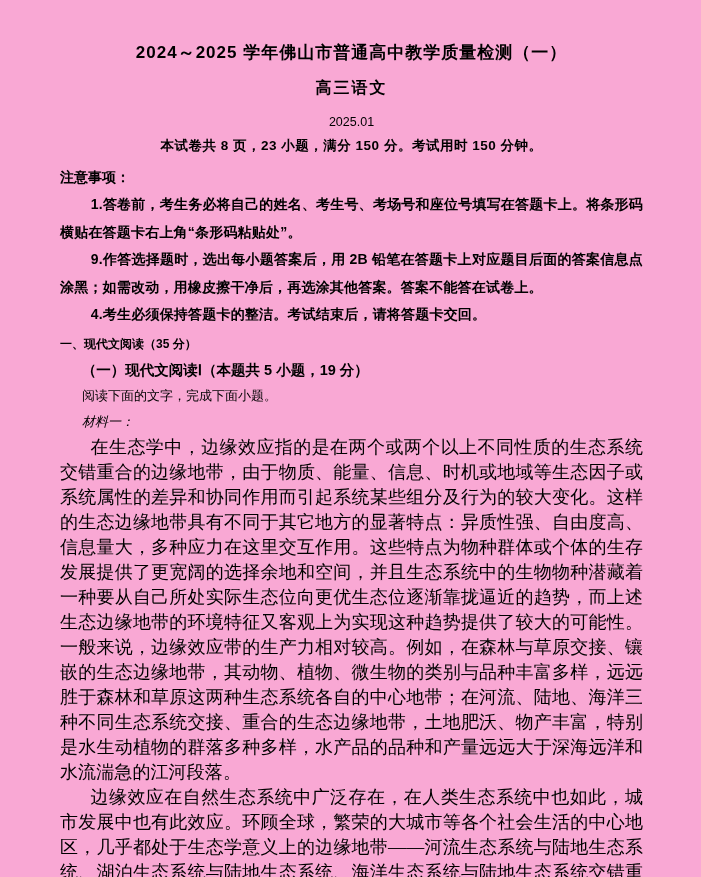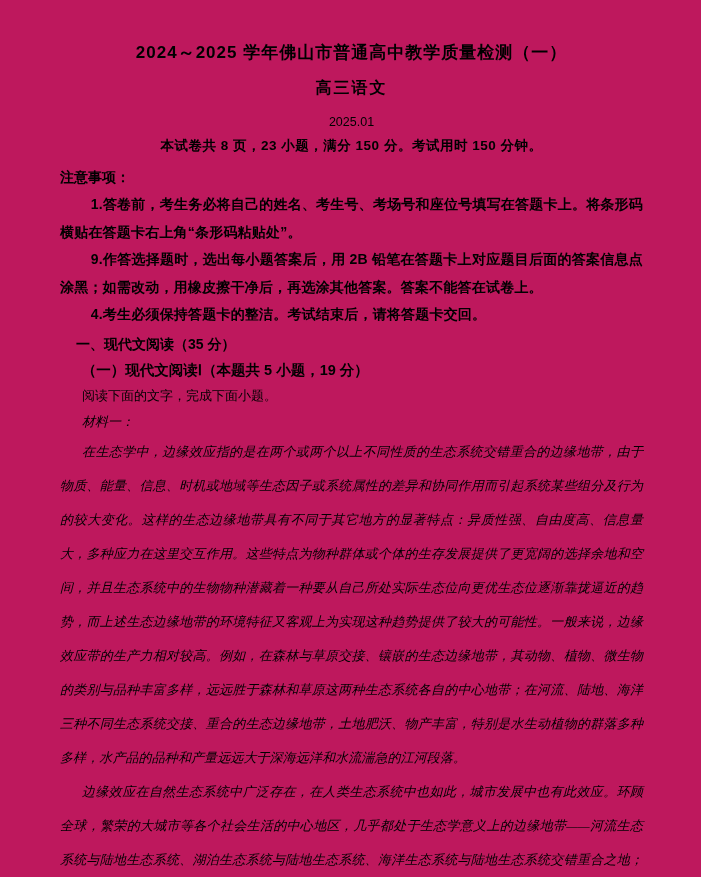--- a/index.html
+++ b/index.html
@@ -12,21 +12,21 @@
     height: 877px;
     overflow: hidden;
     color: #000000;
     font-family: "Liberation Sans", sans-serif;
   }
   .page {
     box-sizing: border-box;
     width: 701px;
     height: 877px;
     padding: 40px 58px 0 60px;
-    background: #be185d;
+    background: #f9a8d4;
   }
   .title {
     margin: 0 0 12px 0;
     text-align: center;
     font-size: 17px;
     font-weight: bold;
     letter-spacing: 1px;
     line-height: 25px;
     font-family: "Liberation Sans", sans-serif;
   }
@@ -61,25 +61,24 @@
   .notice-item {
     margin: 0;
     font-size: 14px;
     font-weight: bold;
     line-height: 27.5px;
     text-indent: 2.2em;
     text-align: justify;
     letter-spacing: 0.2px;
   }
   .sec-heading {
-    font-size: 14px;
+    font-size: 12px;
     font-weight: bold;
     line-height: 26px;
     margin-top: 2px;
-    margin-left: 16px;
   }
   .sub-heading {
     font-size: 14.5px;
     font-weight: bold;
     line-height: 26px;
     text-indent: 1.5em;
   }
   .instruction {
     font-family: "Liberation Serif", serif;
     font-size: 13px;
@@ -89,23 +88,22 @@
   .material-label {
     font-family: "Liberation Serif", serif;
     font-style: italic;
     font-size: 13px;
     line-height: 26px;
     text-indent: 1.7em;
   }
   .body-para {
     margin: 0;
     font-family: "Liberation Serif", serif;
-    font-style: italic;
-    font-size: 13px;
-    line-height: 34px;
+    font-size: 18px;
+    line-height: 25px;
     letter-spacing: 0.1px;
     text-indent: 1.7em;
     text-align: justify;
   }
 </style>
 </head>
 <body>
 
 <div class="page">
 

